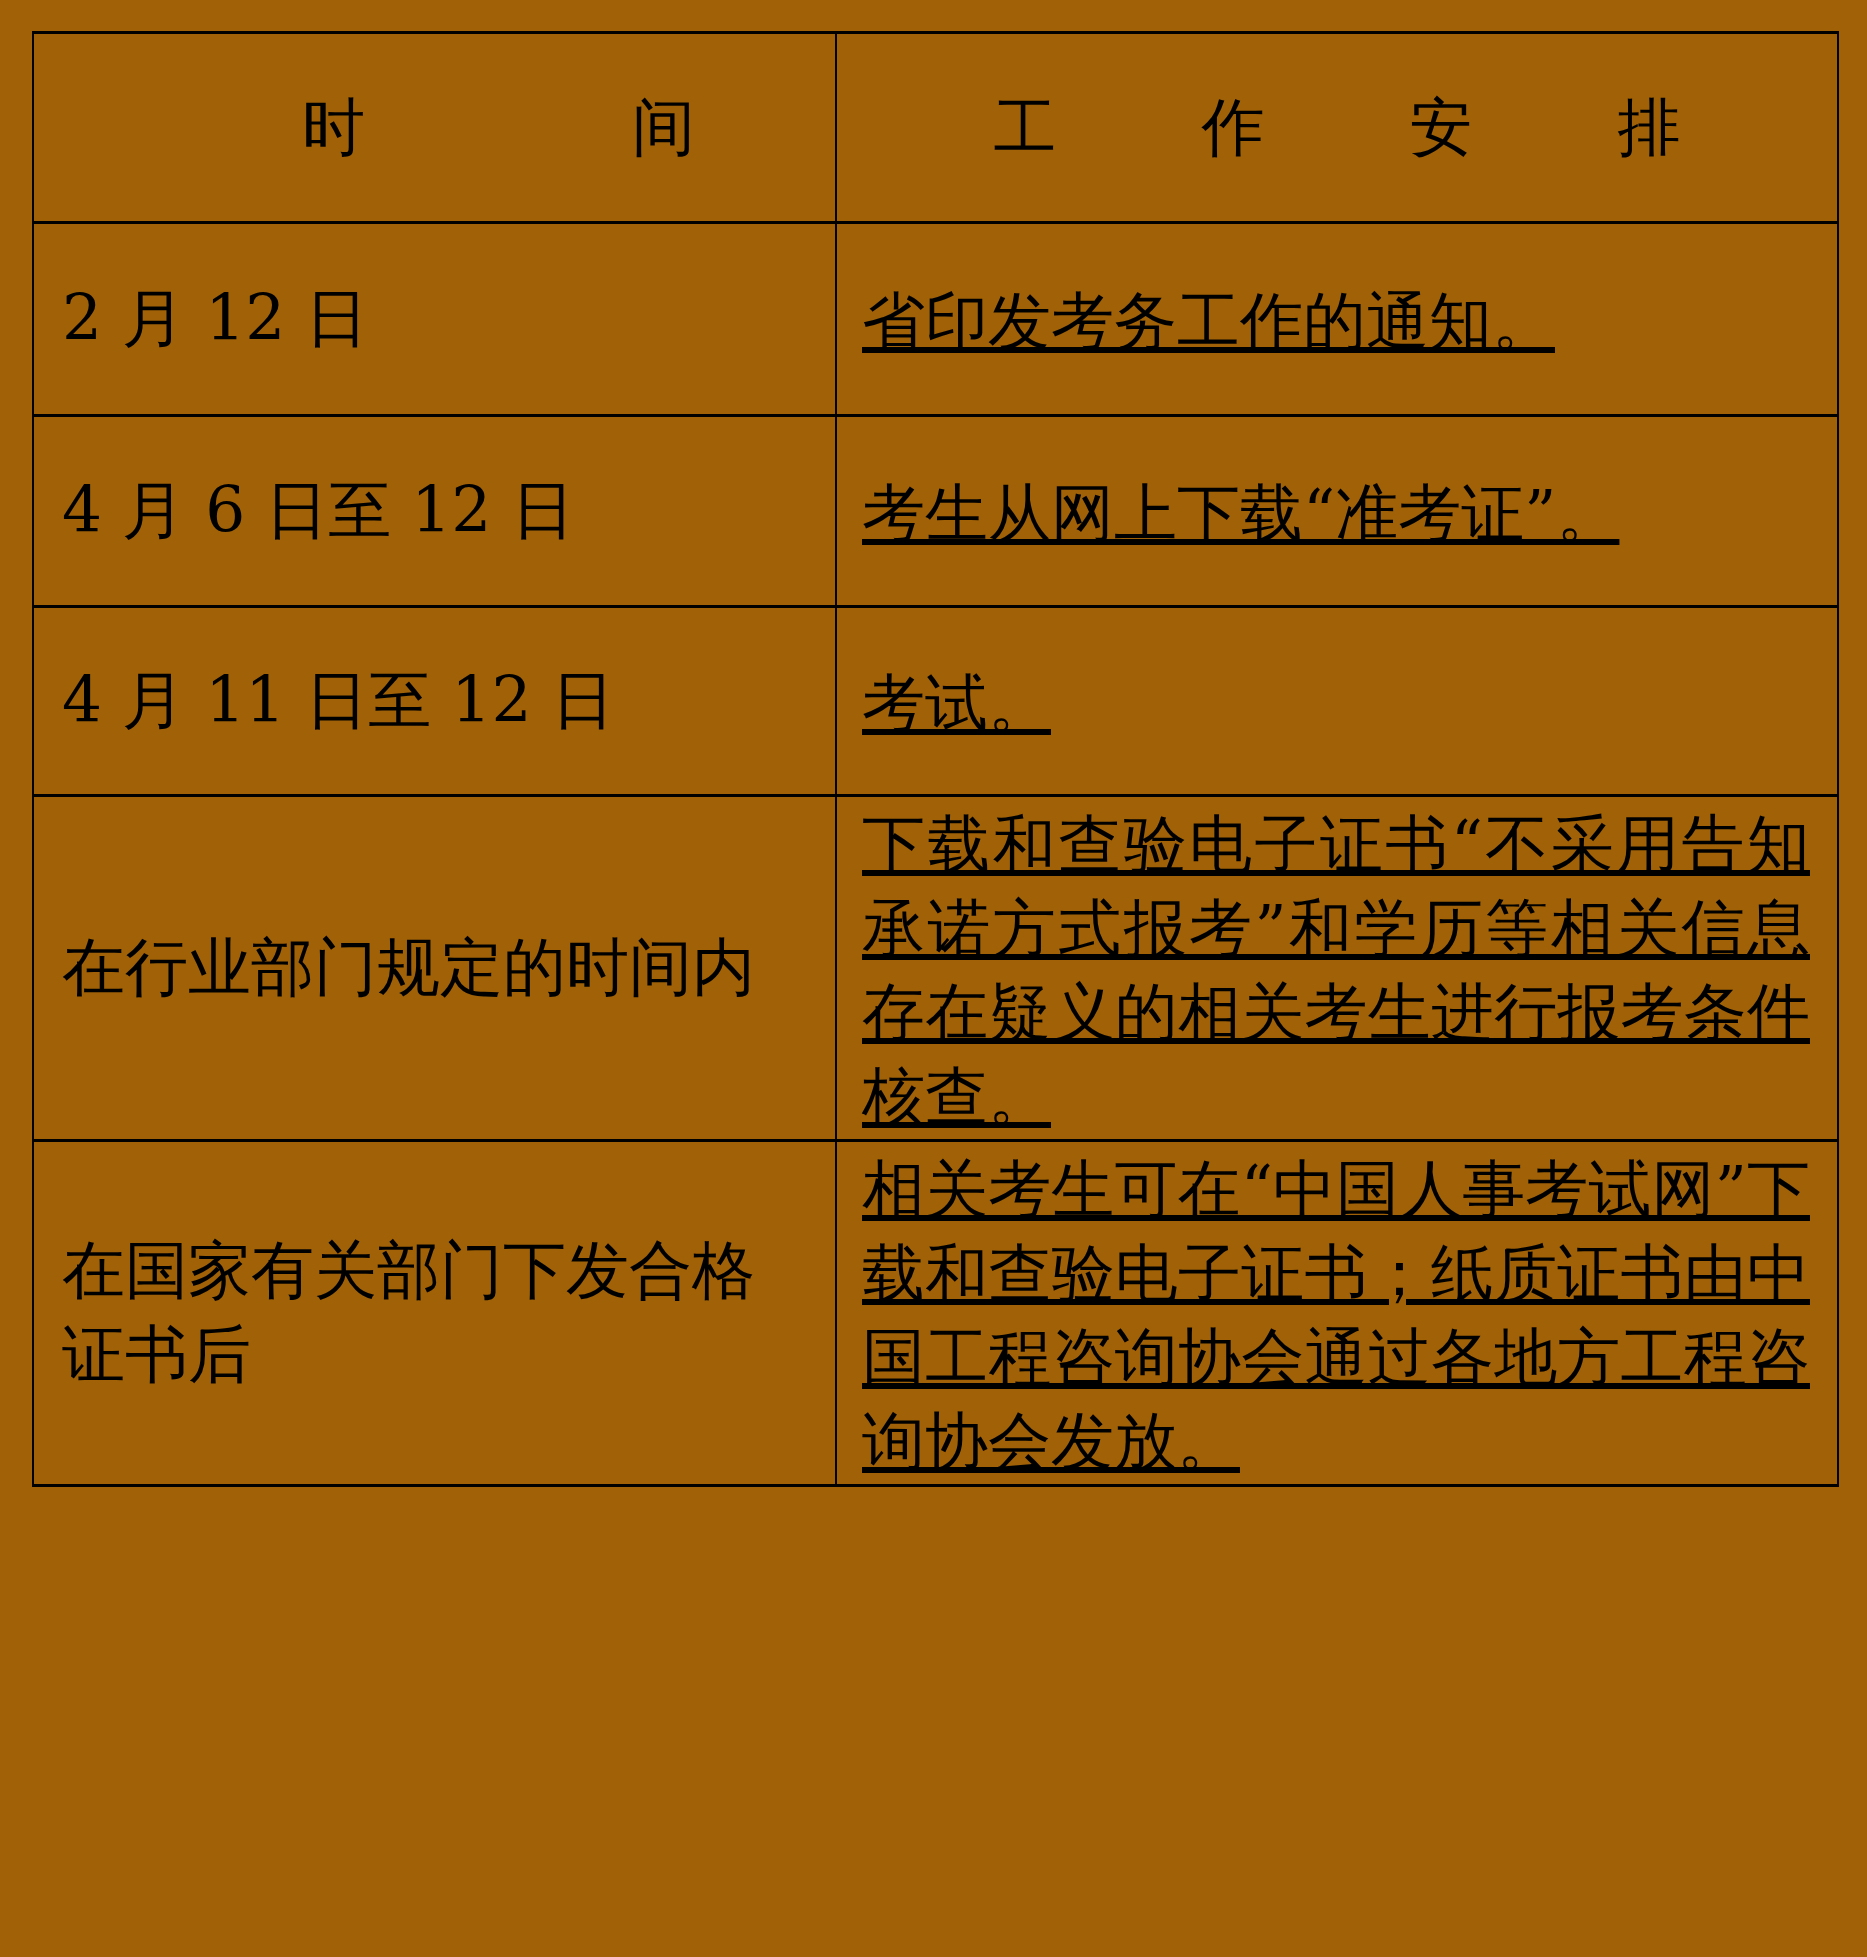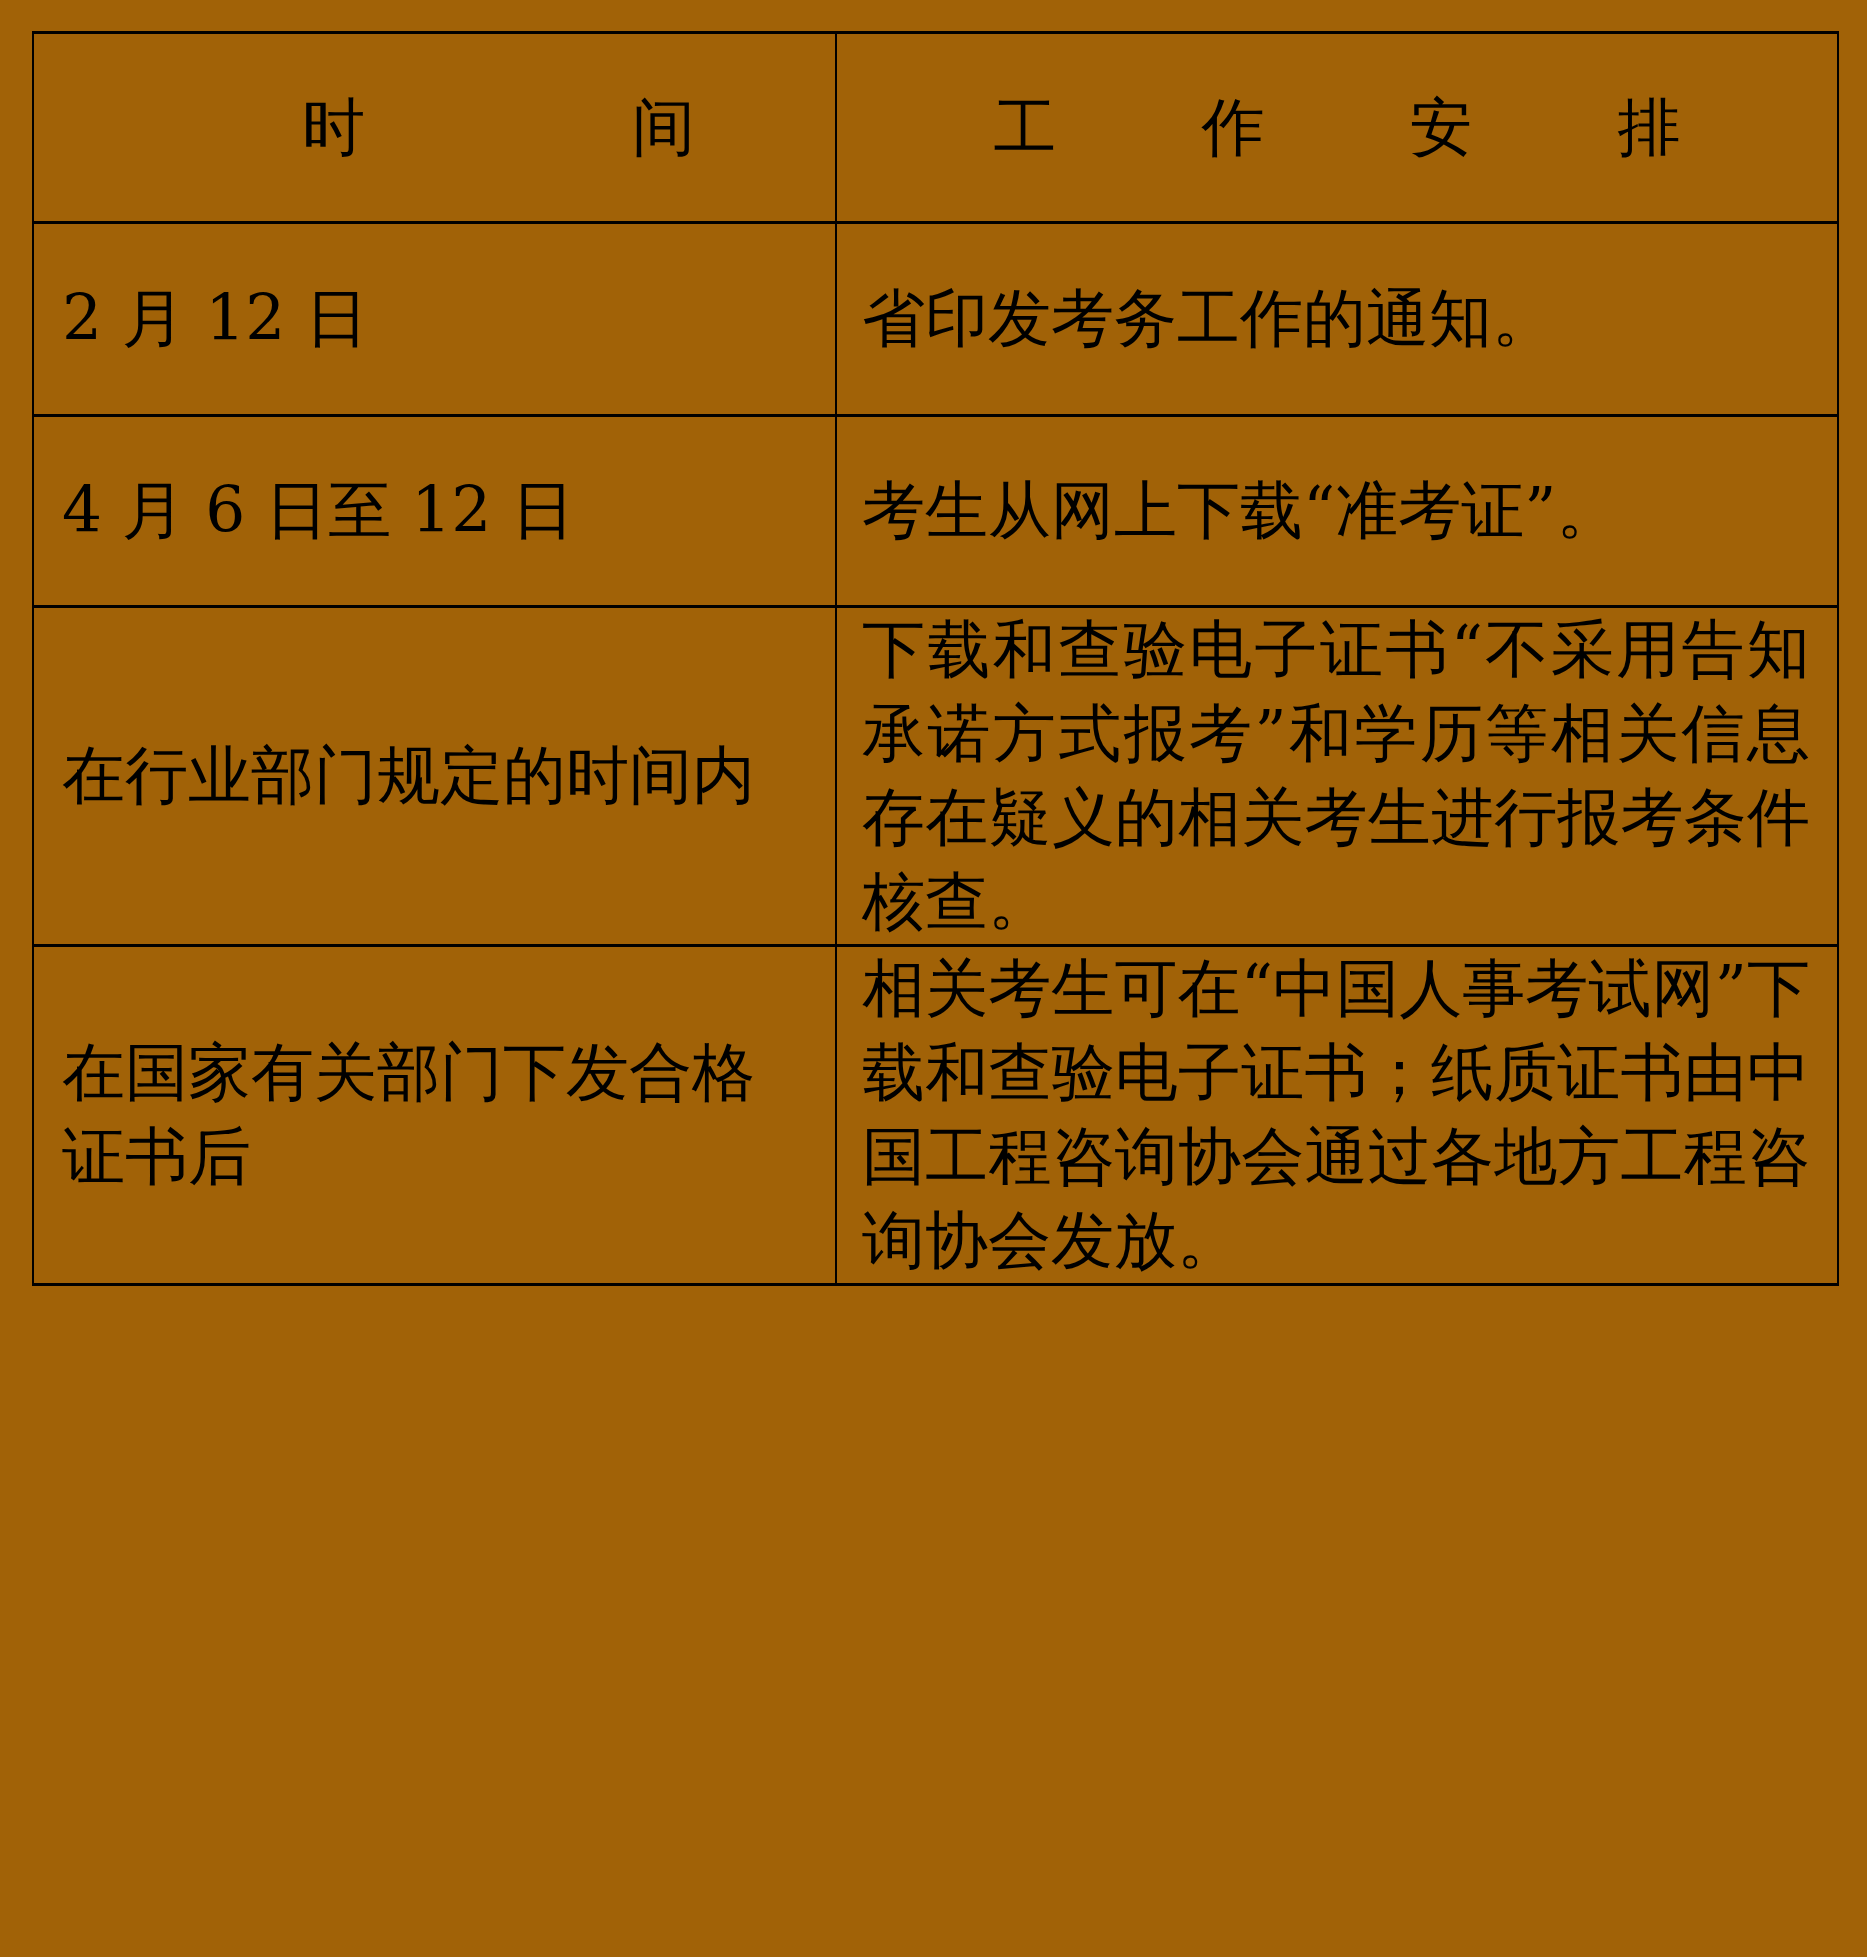--- a/index.html
+++ b/index.html
@@ -60,21 +60,22 @@
   tbody tr:nth-child(4) { height: 190px; }
   tbody tr:nth-child(5) { height: 256px; }
   tbody tr:nth-child(6) { height: 336px; }
   tbody tr:nth-child(7) { height: 336px; }
   td.time {
     text-align: left;
     padding: 0 47px 0 28px;
   }
   td.work {
     text-align: left;
-    padding: 0 27px 0 25px;
+    padding: 6px 27px 0 25px;
+    text-decoration: underline;
   }
   td.work.justify {
     text-align: justify;
   }
 </style>
 </head>
 <body>
 
 <div class="page">
   <table class="schedule">
@@ -91,20 +92,24 @@
     <tbody>
       <tr>
         <td class="time">2 月 12 日</td>
         <td class="work">省印发考务工作的通知。</td>
       </tr>
       <tr>
         <td class="time">4 月 6 日至 12 日</td>
         <td class="work">考生从网上下载“准考证”。</td>
       </tr>
       <tr>
+        <td class="time">4 月 11 日至 12 日</td>
+        <td class="work">考试。</td>
+      </tr>
+      <tr>
         <td class="time">在行业部门规定的时间内</td>
         <td class="work justify">下载和查验电子证书“不采用告知承诺方式报考”和学历等相关信息存在疑义的相关考生进行报考条件核查。</td>
       </tr>
       <tr>
         <td class="time">在国家有关部门下发合格证书后</td>
         <td class="work justify">相关考生可在“中国人事考试网”下载和查验电子证书；纸质证书由中国工程咨询协会通过各地方工程咨询协会发放。</td>
       </tr>
     </tbody>
   </table>
 </div>

